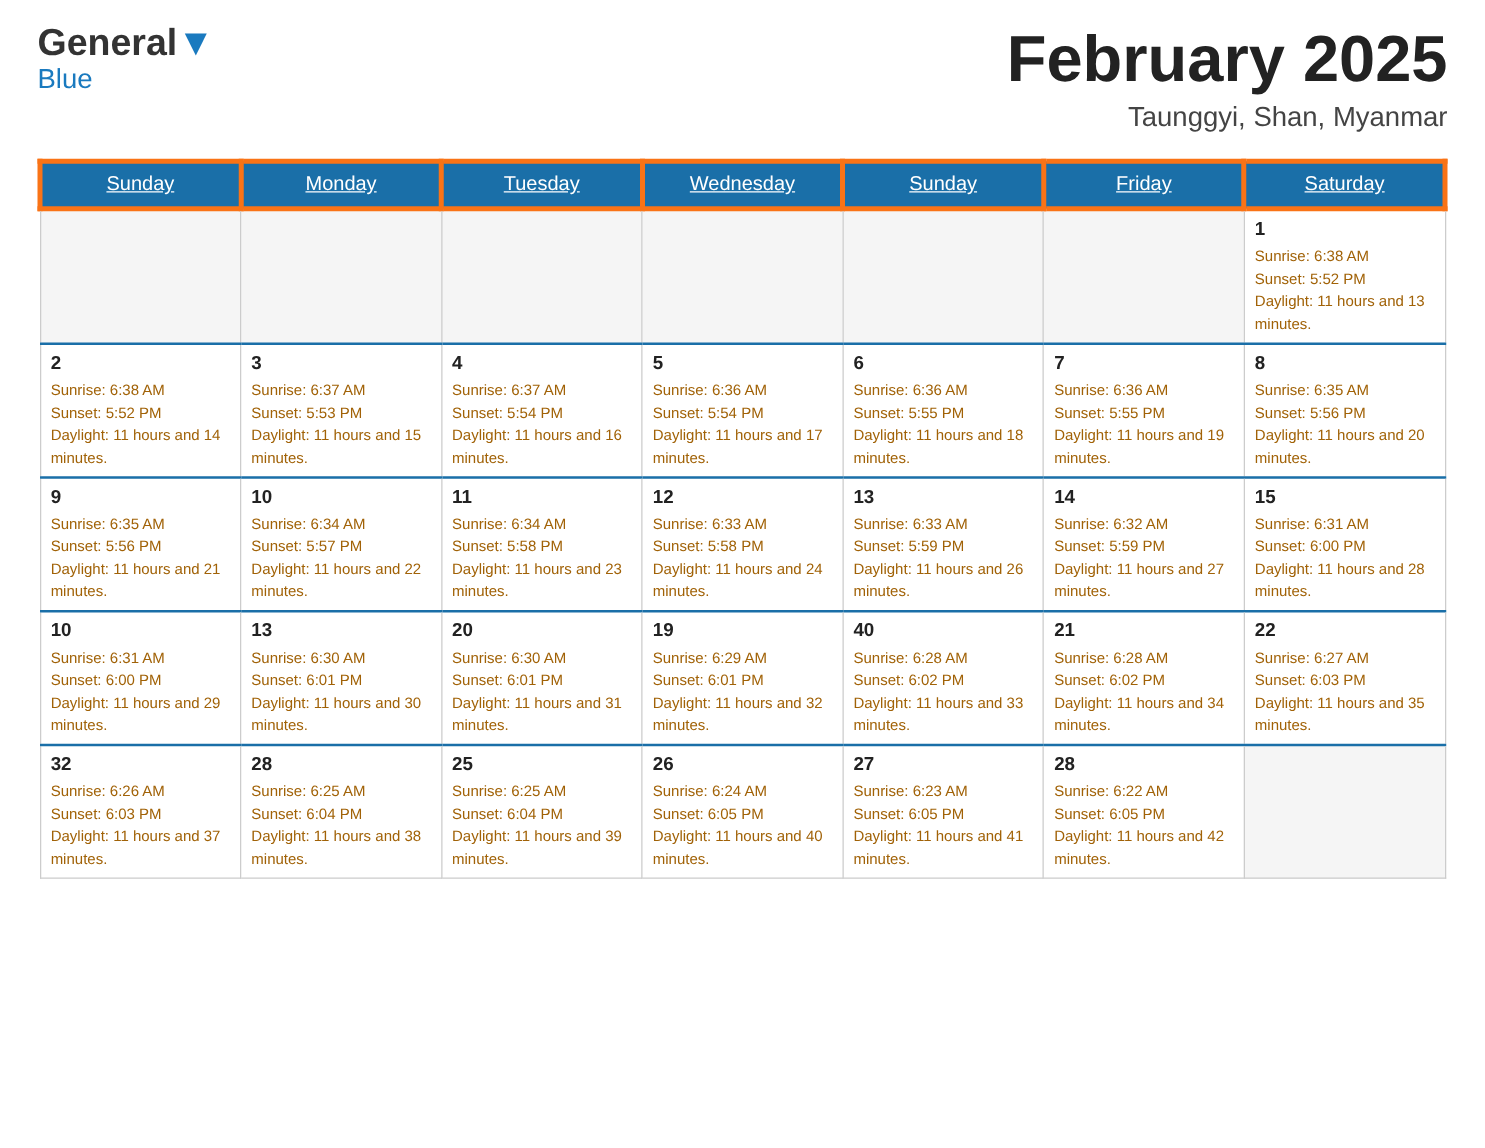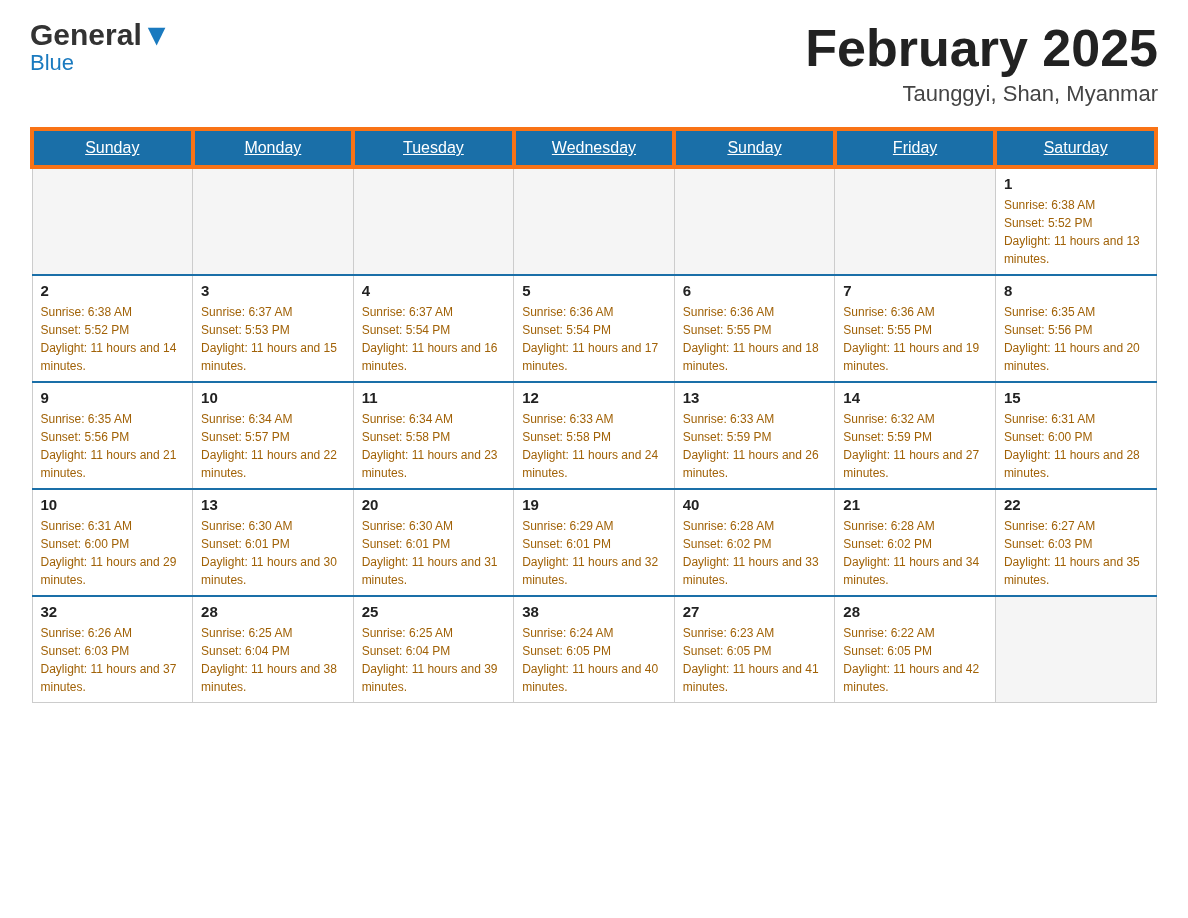--- a/index.html
+++ b/index.html
@@ -230,21 +230,21 @@
         </td>
         <td>
           <div class="day-number">28</div>
           <div class="day-info">Sunrise: 6:25 AM<br>Sunset: 6:04 PM<br>Daylight: 11 hours and 38 minutes.</div>
         </td>
         <td>
           <div class="day-number">25</div>
           <div class="day-info">Sunrise: 6:25 AM<br>Sunset: 6:04 PM<br>Daylight: 11 hours and 39 minutes.</div>
         </td>
         <td>
-          <div class="day-number">38</div>
+          <div class="day-number">26</div>
           <div class="day-info">Sunrise: 6:24 AM<br>Sunset: 6:05 PM<br>Daylight: 11 hours and 40 minutes.</div>
         </td>
         <td>
           <div class="day-number">27</div>
           <div class="day-info">Sunrise: 6:23 AM<br>Sunset: 6:05 PM<br>Daylight: 11 hours and 41 minutes.</div>
         </td>
         <td>
           <div class="day-number">28</div>
           <div class="day-info">Sunrise: 6:22 AM<br>Sunset: 6:05 PM<br>Daylight: 11 hours and 42 minutes.</div>
         </td>

